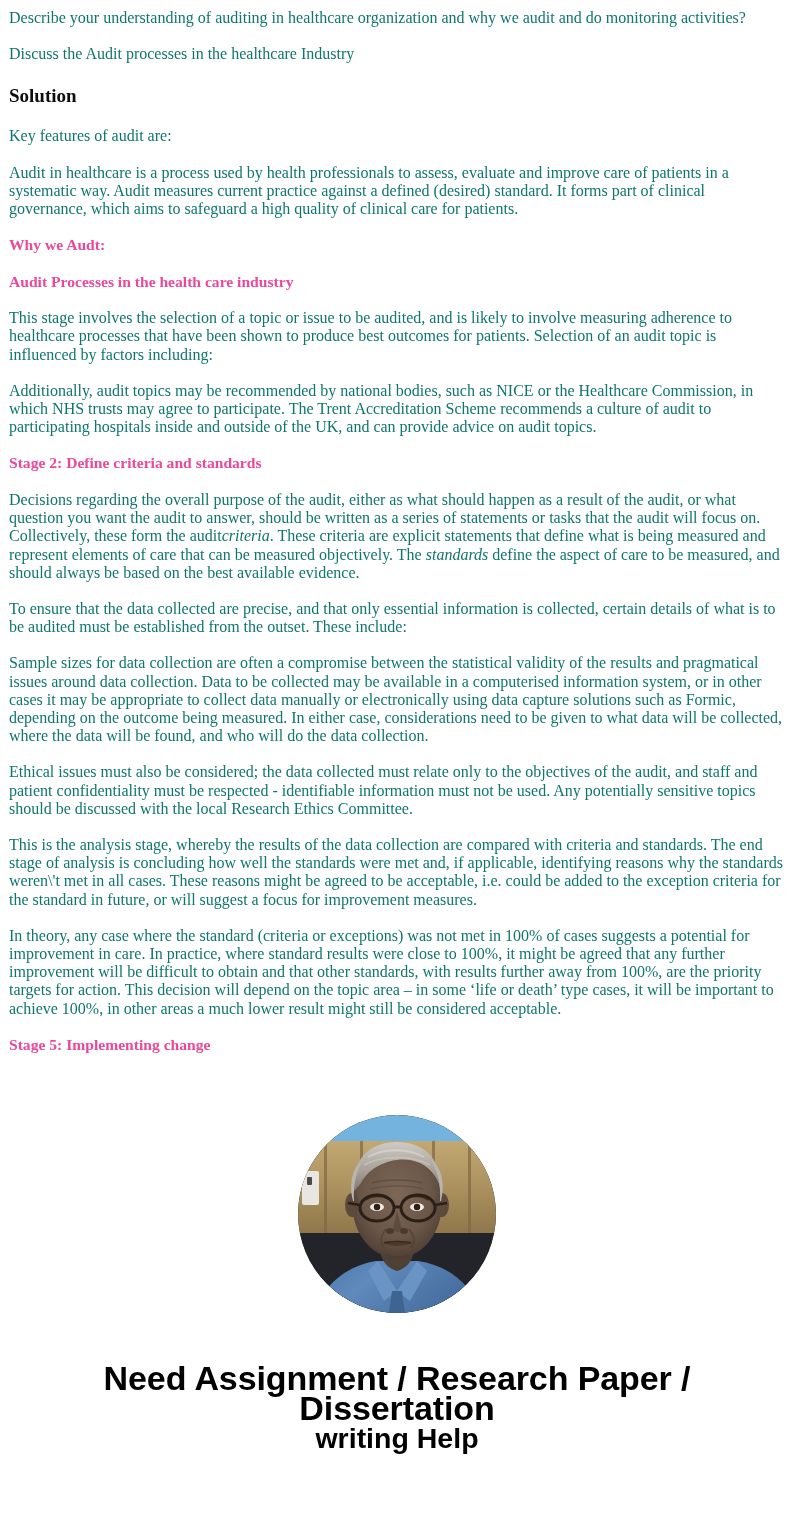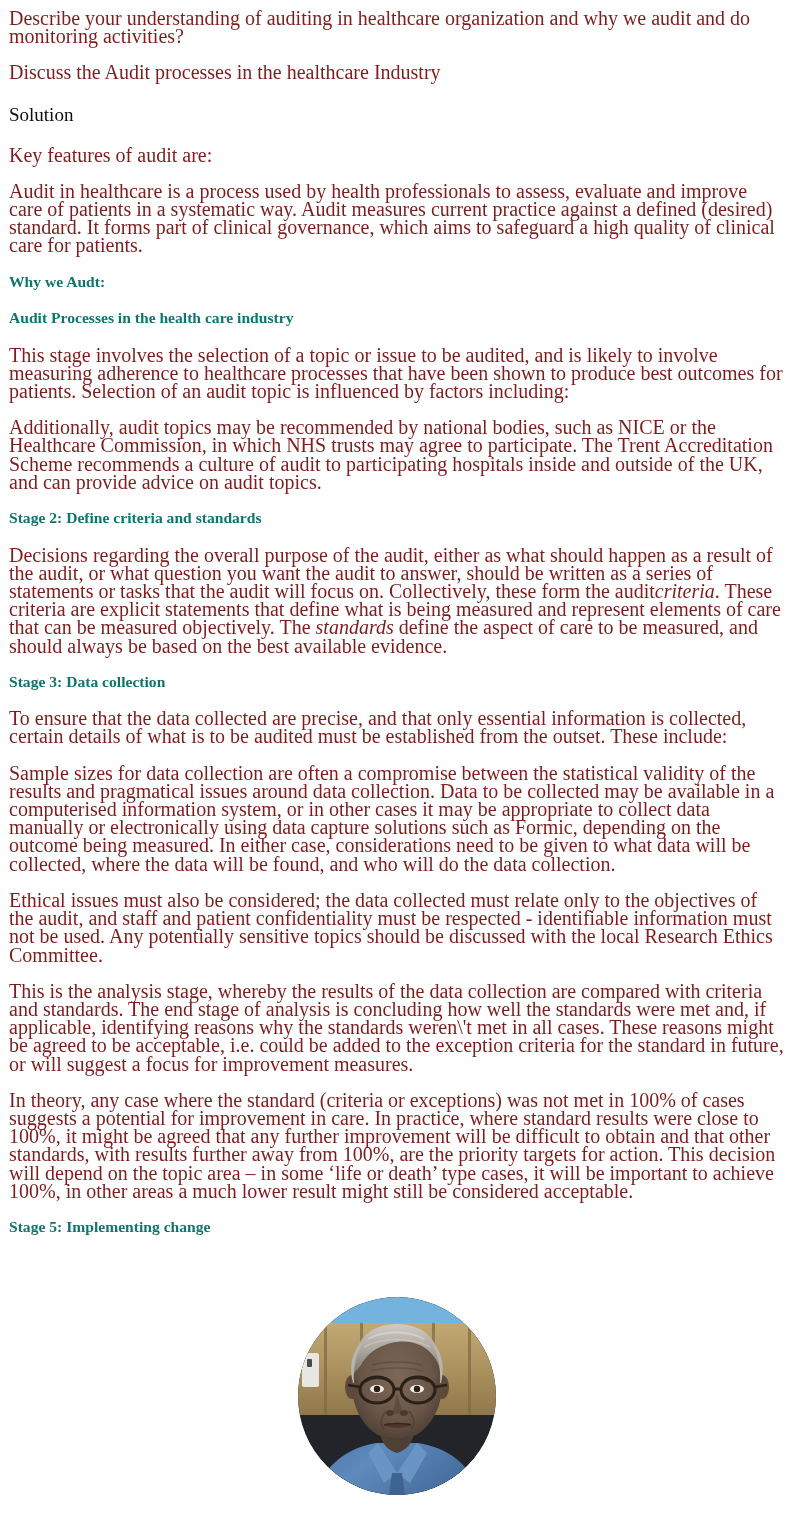--- a/index.html
+++ b/index.html
@@ -15,39 +15,39 @@
     color: #1a1a1a;
     -webkit-font-smoothing: antialiased;
   }
   .page {
     width: 794px;
     box-sizing: border-box;
     padding: 0 9px 0 9px;
     position: relative;
   }
   p.para {
-    font-size: 20px;
+    font-size: 16px;
     line-height: 18.2px;
     margin: 0 0 0 0;
     padding: 9px 0 9px 0;
     text-align: left;
-    color: #7f1d1d;
+    color: #0f766e;
   }
   h3.heading {
     font-size: 15.6px;
     line-height: 18.5px;
     font-weight: bold;
     margin: 0;
     padding: 9px 0 9px 0;
-    color: #0f766e;
+    color: #ec4899;
   }
   h2.solution {
     font-size: 19px;
     line-height: 22px;
-    font-weight: normal;
+    font-weight: bold;
     margin: 0;
     padding: 13px 0 11px 0;
     color: #0d0d0d;
   }
   em.it {
   }
 
   
   .avatar-wrap {
     width: 100%;
@@ -106,21 +106,20 @@
   <h3 class="heading">Why we Audt:</h3>
 
   <h3 class="heading">Audit Processes in the health care industry</h3>
 
   <p class="para">This stage involves the selection of a topic or issue to be audited, and is likely to involve measuring adherence to healthcare processes that have been shown to produce best outcomes for patients. Selection of an audit topic is influenced by factors including:</p>
   <p class="para">Additionally, audit topics may be recommended by national bodies, such as NICE or the Healthcare Commission, in which NHS trusts may agree to participate. The Trent Accreditation Scheme recommends a culture of audit to participating hospitals inside and outside of the UK, and can provide advice on audit topics.</p>
 
   <h3 class="heading">Stage 2: Define criteria and standards</h3>
   <p class="para"><span>Decisions regarding the overall purpose of the audit, either as what should happen as a result of the audit, or what question you want the audit to answer, should be written as a series of statements or tasks that the audit will focus on. Collectively, these form the audit</span><em class="it">criteria</em><span>. These criteria are explicit statements that define what is being measured and represent elements of care that can be measured objectively. The </span><em class="it">standards</em><span> define the aspect of care to be measured, and should always be based on the best available evidence.</span></p>
 
-  <h3 class="heading">Stage 3: Data collection</h3>
   <p class="para">To ensure that the data collected are precise, and that only essential information is collected, certain details of what is to be audited must be established from the outset. These include:</p>
   <p class="para">Sample sizes for data collection are often a compromise between the statistical validity of the results and pragmatical issues around data collection. Data to be collected may be available in a computerised information system, or in other cases it may be appropriate to collect data manually or electronically using data capture solutions such as Formic, depending on the outcome being measured. In either case, considerations need to be given to what data will be collected, where the data will be found, and who will do the data collection.</p>
   <p class="para">Ethical issues must also be considered; the data collected must relate only to the objectives of the audit, and staff and patient confidentiality must be respected - identifiable information must not be used. Any potentially sensitive topics should be discussed with the local Research Ethics Committee.</p>
 
   <p class="para">This is the analysis stage, whereby the results of the data collection are compared with criteria and standards. The end stage of analysis is concluding how well the standards were met and, if applicable, identifying reasons why the standards weren\'t met in all cases. These reasons might be agreed to be acceptable, i.e. could be added to the exception criteria for the standard in future, or will suggest a focus for improvement measures.</p>
   <p class="para">In theory, any case where the standard (criteria or exceptions) was not met in 100% of cases suggests a potential for improvement in care. In practice, where standard results were close to 100%, it might be agreed that any further improvement will be difficult to obtain and that other standards, with results further away from 100%, are the priority targets for action. This decision will depend on the topic area – in some ‘life or death’ type cases, it will be important to achieve 100%, in other areas a much lower result might still be considered acceptable.</p>
 
   <h3 class="heading">Stage 5: Implementing change</h3>
 
   <div class="avatar-wrap">

